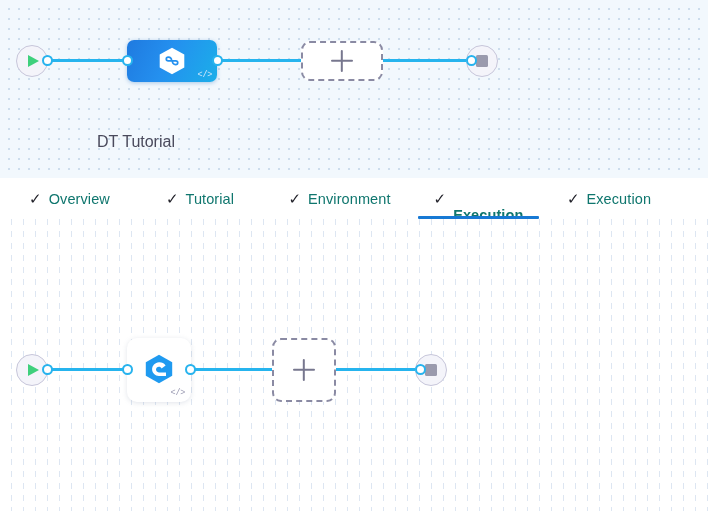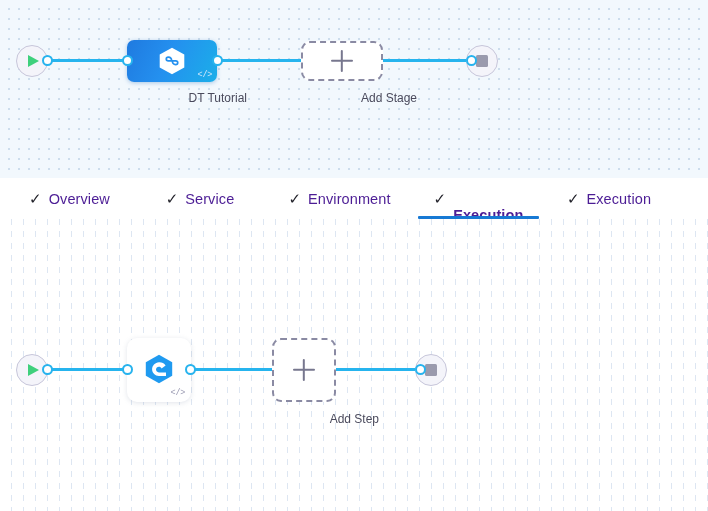--- a/index.html
+++ b/index.html
@@ -52,21 +52,21 @@
     justify-content: center;
   }
   .tab .tab-check {
     display: inline-block;
     line-height: 1;
     font-size: 15px;
     color: #22222a;
   }
   .tab .tab-label {
     font-size: 14.5px;
-    color: #4c1d95;
+    color: #0f766e;
     white-space: nowrap;
     letter-spacing: 0.1px;
   }
   .tab.active .tab-label {
     font-weight: bold;
     margin-top: 32px;
   }
   .tab.active .tab-underline {
     position: absolute;
     left: 0;
@@ -175,24 +175,25 @@
     bottom: 3px;
     font-size: 8.5px;
     font-family: "Liberation Mono", monospace;
     line-height: 1;
     letter-spacing: -0.3px;
   }
   #stage-node .code-badge { color: #cfe7fb; }
 
   .node-label {
     position: absolute;
-    text-align: right;
-    font-size: 12px;
+    text-align: left;
+    font-size: 16px;
     color: #4a4a5c;
     white-space: nowrap;
+    margin-top: 42px;
   }
 
   
   .add-node {
     position: absolute;
     border: 2px dashed #8a8aa3;
     border-radius: 9px;
     background: #ffffff;
     box-sizing: border-box;
     cursor: pointer;
@@ -270,36 +271,35 @@
     </div>
     <span class="code-badge">&lt;/&gt;</span>
   </div>
   <div class="port" style="left:122px; top:55px;"></div>
   <div class="port" style="left:212px; top:55px;"></div>
   <div class="node-label" style="left:97px; top:91px; width:150px;">DT Tutorial</div>
 
   <div class="add-node" id="add-stage-node">
     <div class="plus"></div>
   </div>
-  <div class="node-label" style="left:267px; top:91px; width:150px;">Add Stage</div>
 
   <div class="port" style="left:466px; top:55px;"></div>
   <div class="terminal" style="left:466px; top:45px;">
     <div class="stop-sq"></div>
   </div>
 </div>
 
 <div id="tab-bar">
   <div class="tab" style="width:139px;">
     <span class="tab-check">✓</span>
     <span class="tab-label">Overview</span>
   </div>
   <div class="tab" style="width:122px;">
     <span class="tab-check">✓</span>
-    <span class="tab-label">Service</span>
+    <span class="tab-label">Tutorial</span>
   </div>
   <div class="tab" style="width:157px;">
     <span class="tab-check">✓</span>
     <span class="tab-label">Environment</span>
   </div>
   <div class="tab active" style="width:121px;">
     <span class="tab-check">✓</span>
     <span class="tab-label">Execution</span>
     <span class="tab-underline"></span>
   </div>
@@ -329,19 +329,18 @@
       </svg>
     </div>
     <span class="code-badge">&lt;/&gt;</span>
   </div>
   <div class="port" style="left:122px; top:145px;"></div>
   <div class="port" style="left:185px; top:145px;"></div>
 
   <div class="add-node" id="add-step-node" style="top:119px;">
     <div class="plus"></div>
   </div>
-  <div class="node-label" style="left:229px; top:193px; width:150px;">Add Step</div>
 
   <div class="port" style="left:415px; top:145px;"></div>
   <div class="terminal" style="left:415px; top:135px;">
     <div class="stop-sq"></div>
   </div>
 </div>
 
 </body></html>

